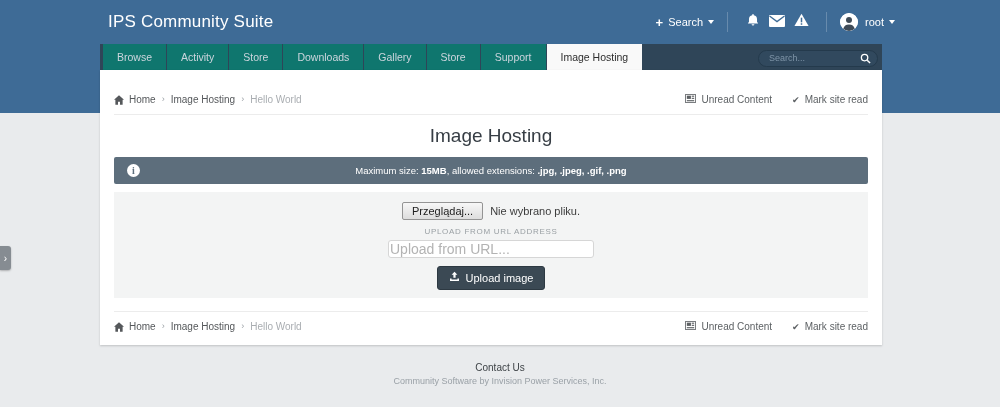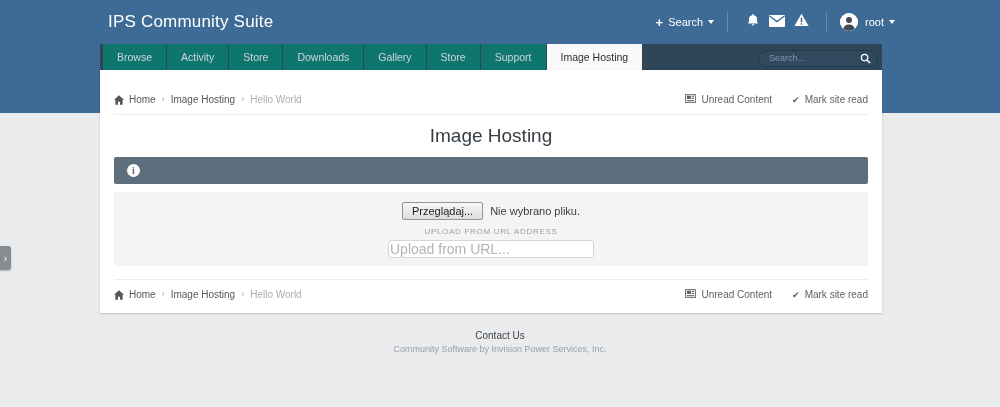--- a/index.html
+++ b/index.html
@@ -178,31 +178,43 @@
         <span>Mark site read</span>
       </span>
     </span>
   </div>
   <div class="divider"></div>
 
   <div class="pagetitle">Image Hosting</div>
 
   <div class="notice">
     <span class="info-badge">i</span>
+    <span>
+      <span>Maximum size: </span><b>15MB</b><span>, allowed extensions: </span><b>.jpg, .jpeg, .gif, .png</b>
+    </span>
   </div>
 
   <div class="panel">
     <div class="filerow">
       <button class="browse-btn">Przeglądaj...</button>
       <span class="nofile">Nie wybrano pliku.</span>
     </div>
     <div class="fieldlabel">UPLOAD FROM URL ADDRESS</div>
     <div class="urlrow">
       <input class="url-input" type="text" placeholder="Upload from URL..." style="">
     </div>
+    <button class="submit-btn">
+      <span>
+        <svg width="11" height="11" viewBox="0 0 16 16" fill="#fff">
+            <path d="M8 1l4.2 4.4H9.6v4.4H6.4V5.4H3.8z"></path>
+            <path d="M1.5 10.8v3.7h13v-3.7h-2.2v1.6H3.7v-1.6z"></path>
+          </svg>
+      </span>
+      <span>Upload image</span>
+    </button>
   </div>
 
   <div class="divider" style="margin-top:13px;"></div>
 
   <div class="crumbrow bottom">
     <span class="crumb">
       <span class="home-icon">
         <svg width="10" height="10" viewBox="0 0 16 15" fill="#55585b">
             <path d="M8 0 0 7.2h2.2V15h4.2v-4.6h3.2V15h4.2V7.2H16z"></path>
           </svg>

